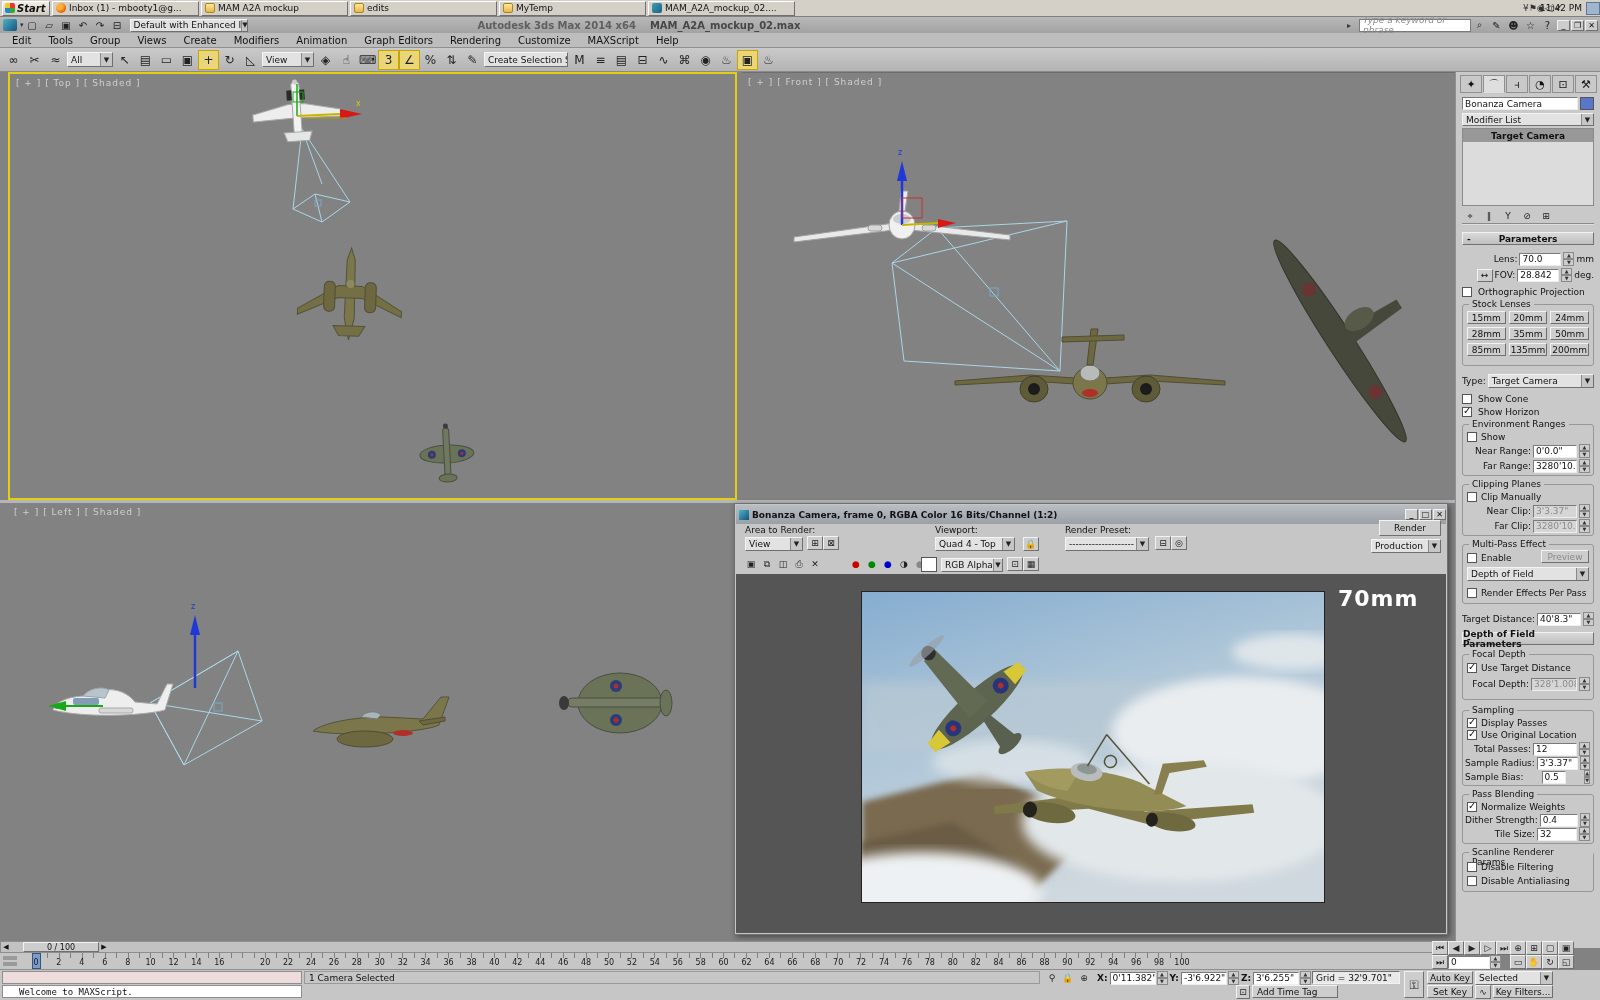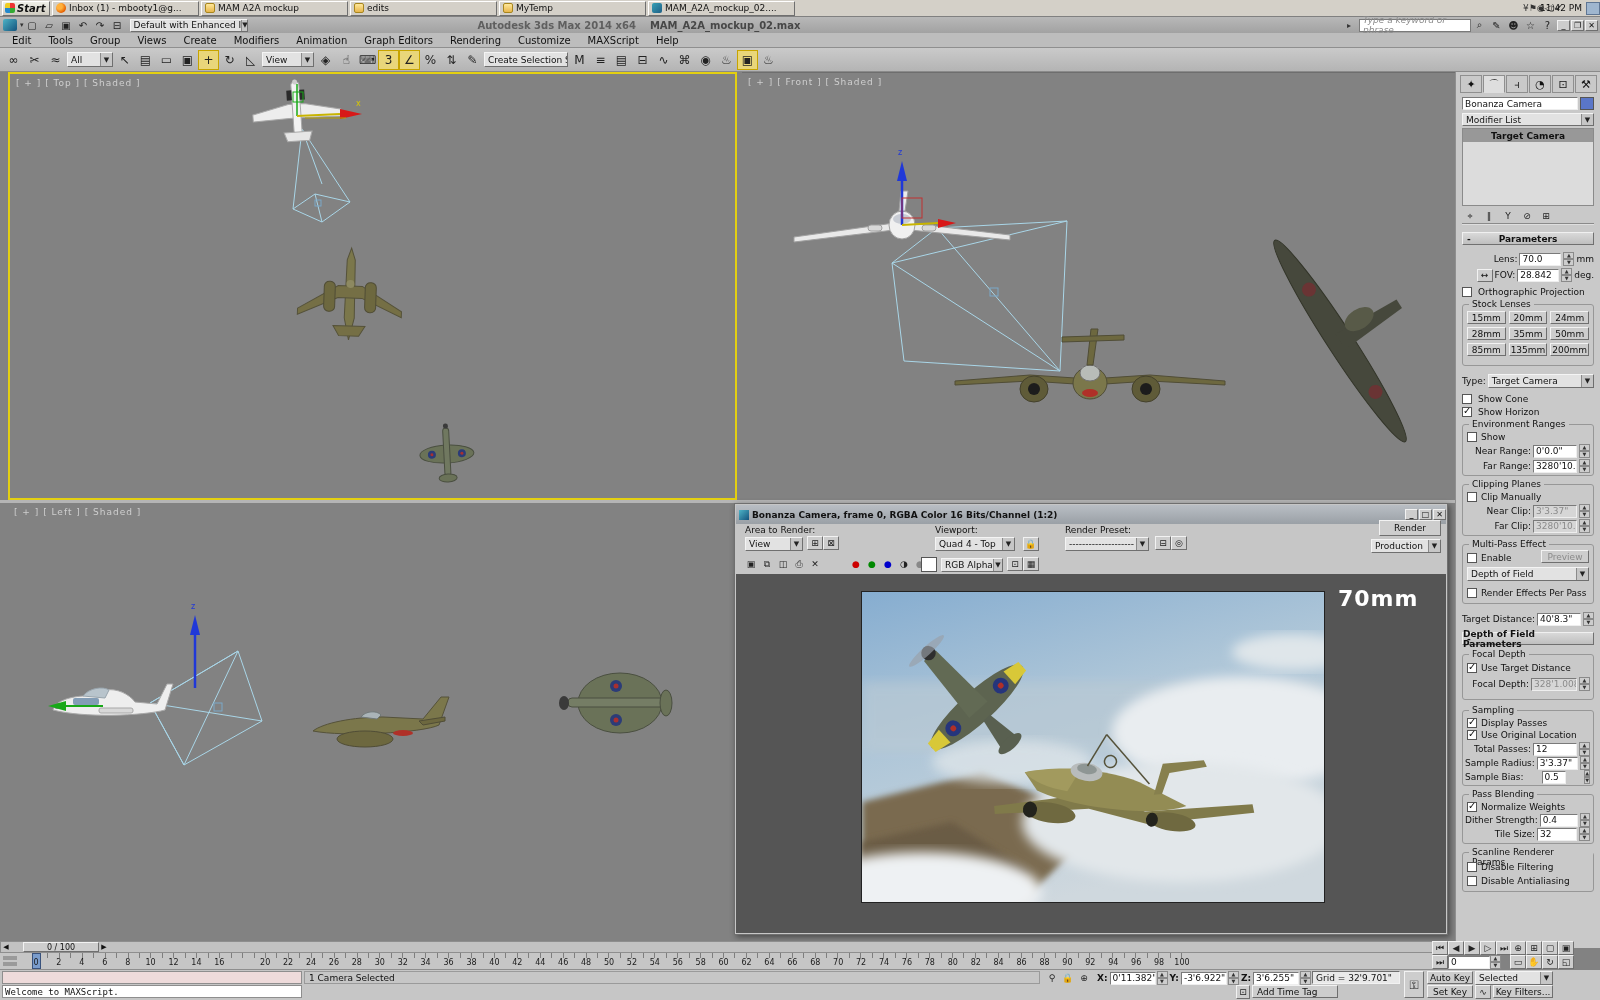--- a/index.html
+++ b/index.html
@@ -103,21 +103,21 @@
         font-size:8px; display:flex; align-items:center; justify-content:center;}
   .tsArr { width:10px; height:10px; font-size:7px; display:flex; align-items:center; justify-content:center; background:#c2c2c2;}
   #trackbar { left:0; top:953px; width:1448px; height:17px; background:#c6c6c6; border-bottom:1px solid #8e8e8e;
         background-image:repeating-linear-gradient(to right,#7e7e7e 0 1px,transparent 1px 11.45px); background-size:1146px 5px; background-position:36px top; background-repeat:no-repeat;}
   #tbicon { position:absolute; left:3px; top:2px; width:14px; height:12px; }
   .ruler-num { position:absolute; top:5px; font-size:8px; color:#1a1a1a; transform:translateX(-50%); }
   #curframe { position:absolute; left:32px; top:0px; width:9px; height:16px; background:#7a9ccc; border:1px solid #39527c; }
   #statusbar { left:0; top:970px; width:1600px; height:30px; background:#c6c6c6; }
   #msline1 { position:absolute; left:2px; top:1px; width:300px; height:13px; background:#eedbdb; border:1px solid #8e8e8e;}
   #msline2 { position:absolute; left:2px; top:15px; width:300px; height:13px; background:#fff; border:1px solid #8e8e8e;
-        font-family:"DejaVu Sans Mono",monospace; font-size:9px; display:flex; align-items:center; padding:0 2px;}
+        font-family:"DejaVu Sans Mono",monospace; font-size:9px; display:flex; align-items:center; padding:0 16px;}
   #prompt1 { position:absolute; left:304px; top:1px; width:736px; height:13px; border:1px solid #9a9a9a; display:flex; align-items:center; padding:0 4px; font-size:9px;}
   #prompt2 { position:absolute; left:304px; top:15px; width:736px; height:13px; display:flex; align-items:center; padding:0 4px; font-size:9px;}
   .coordlbl { font-size:9px; margin:0 1px; font-weight:bold; }
   
   .iconrow { display:flex; align-items:center; }
 </style>
 </head>
 <body>
 
 <div id="taskbar" class="abs">

